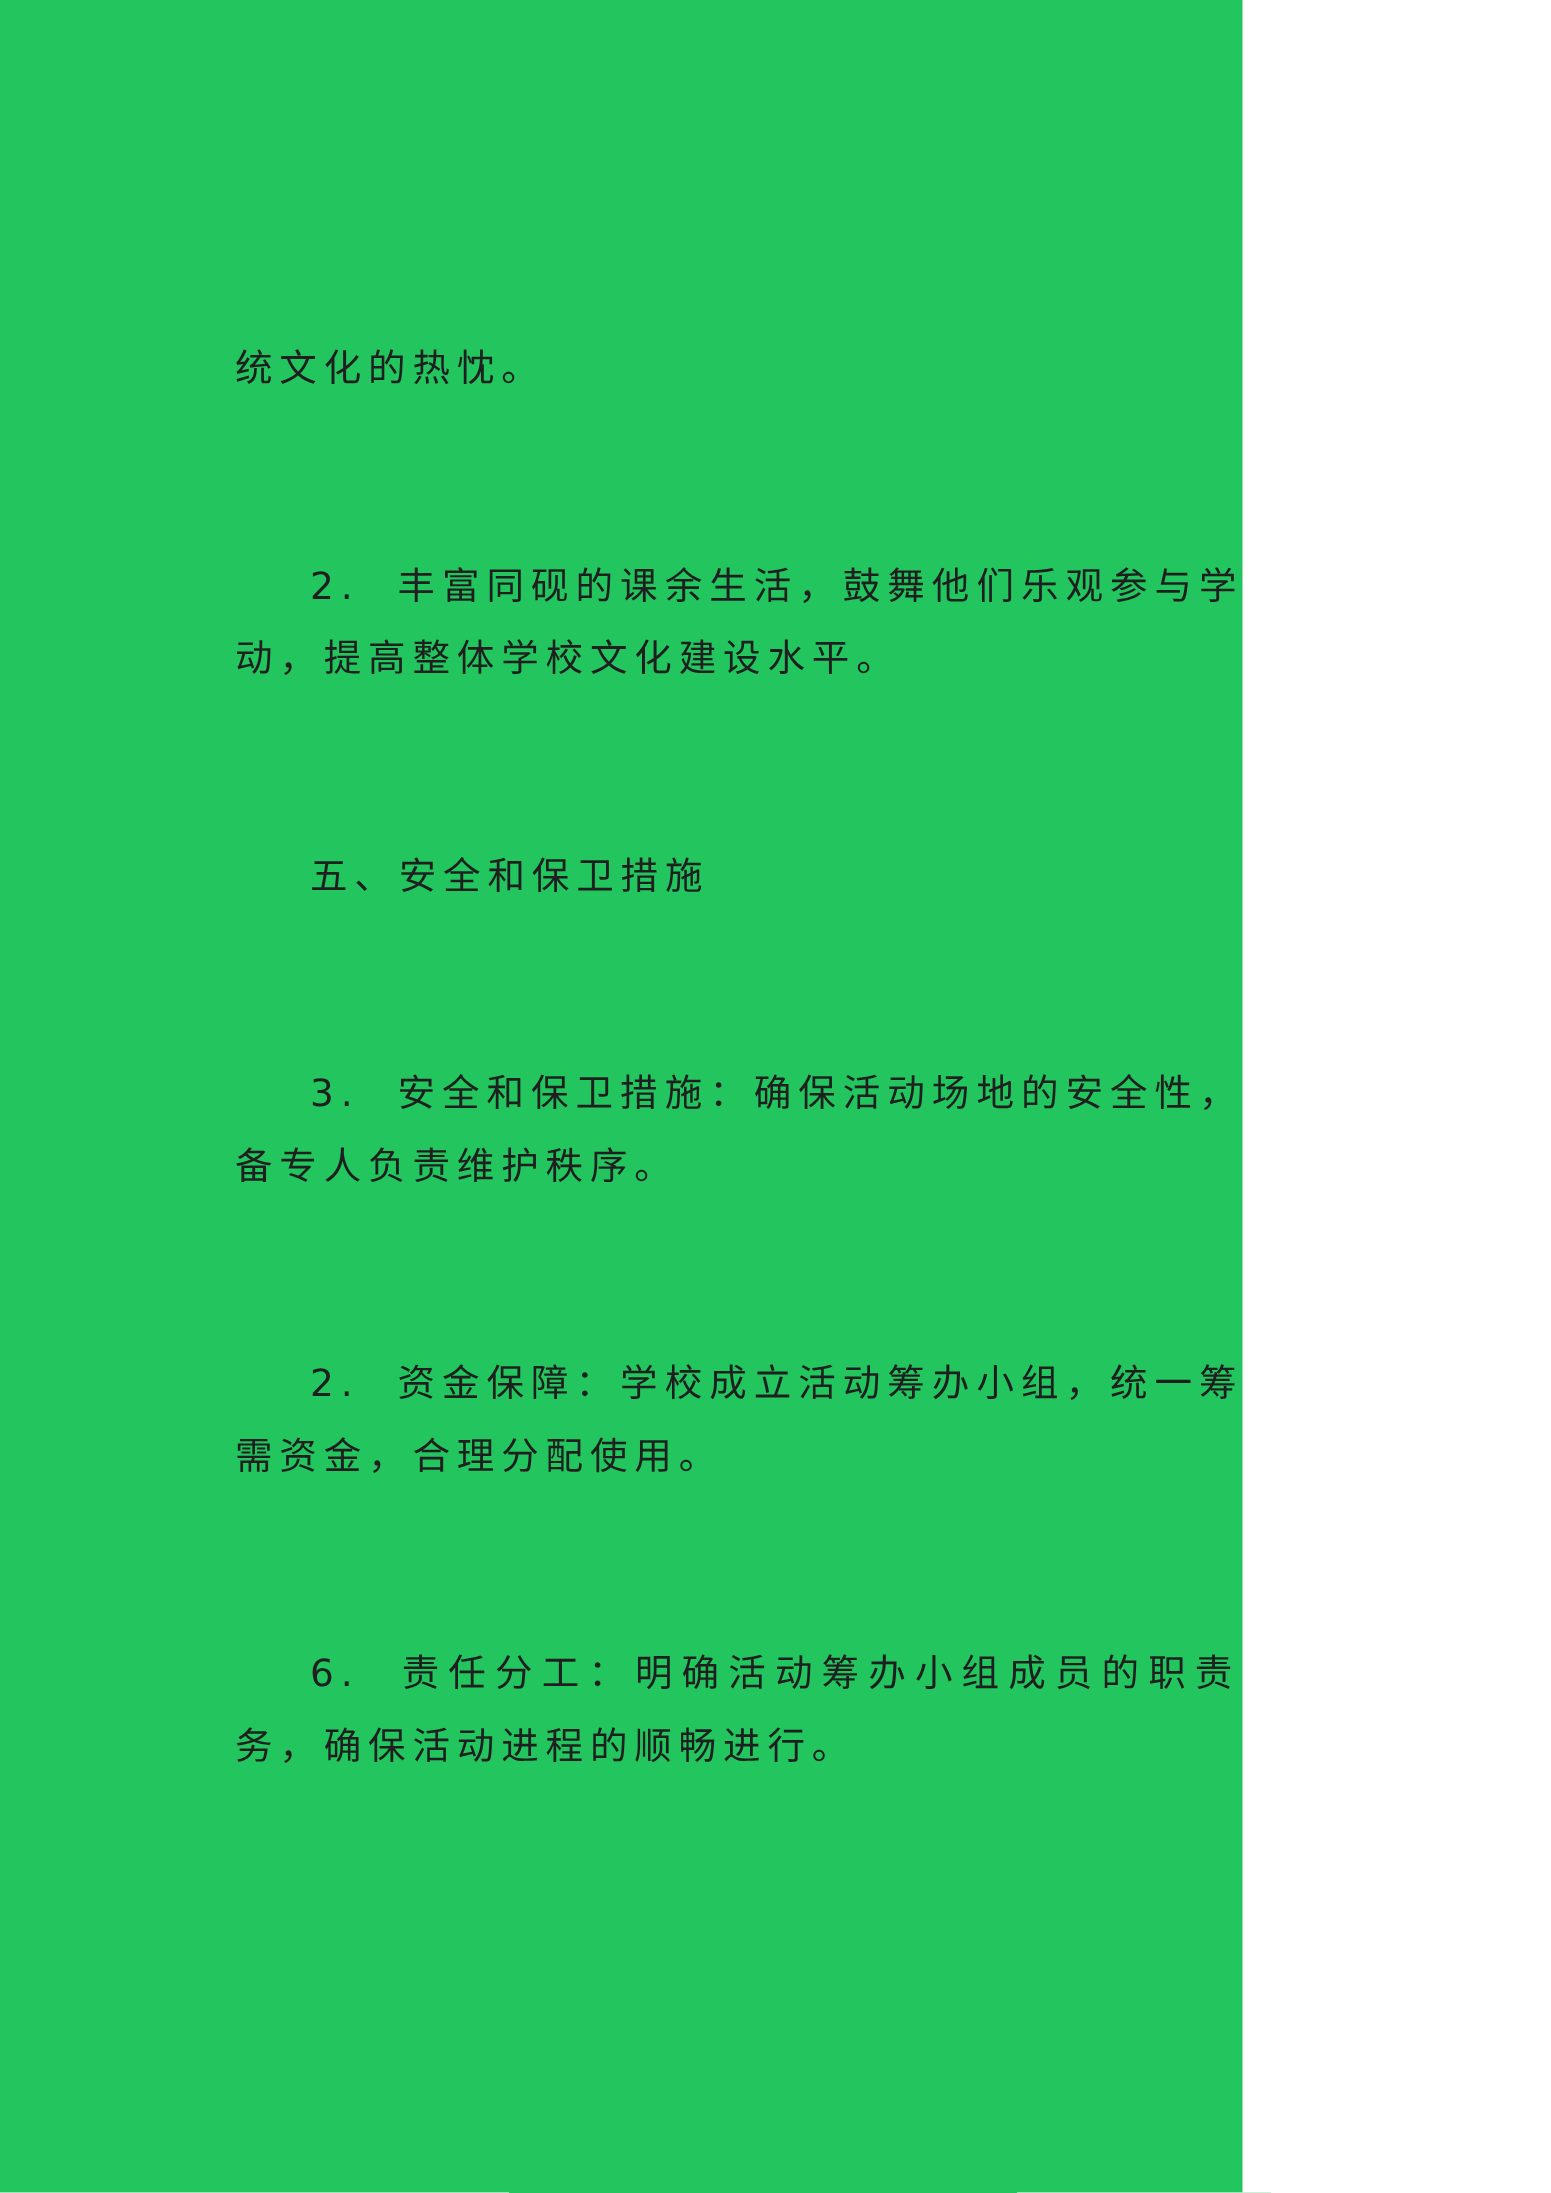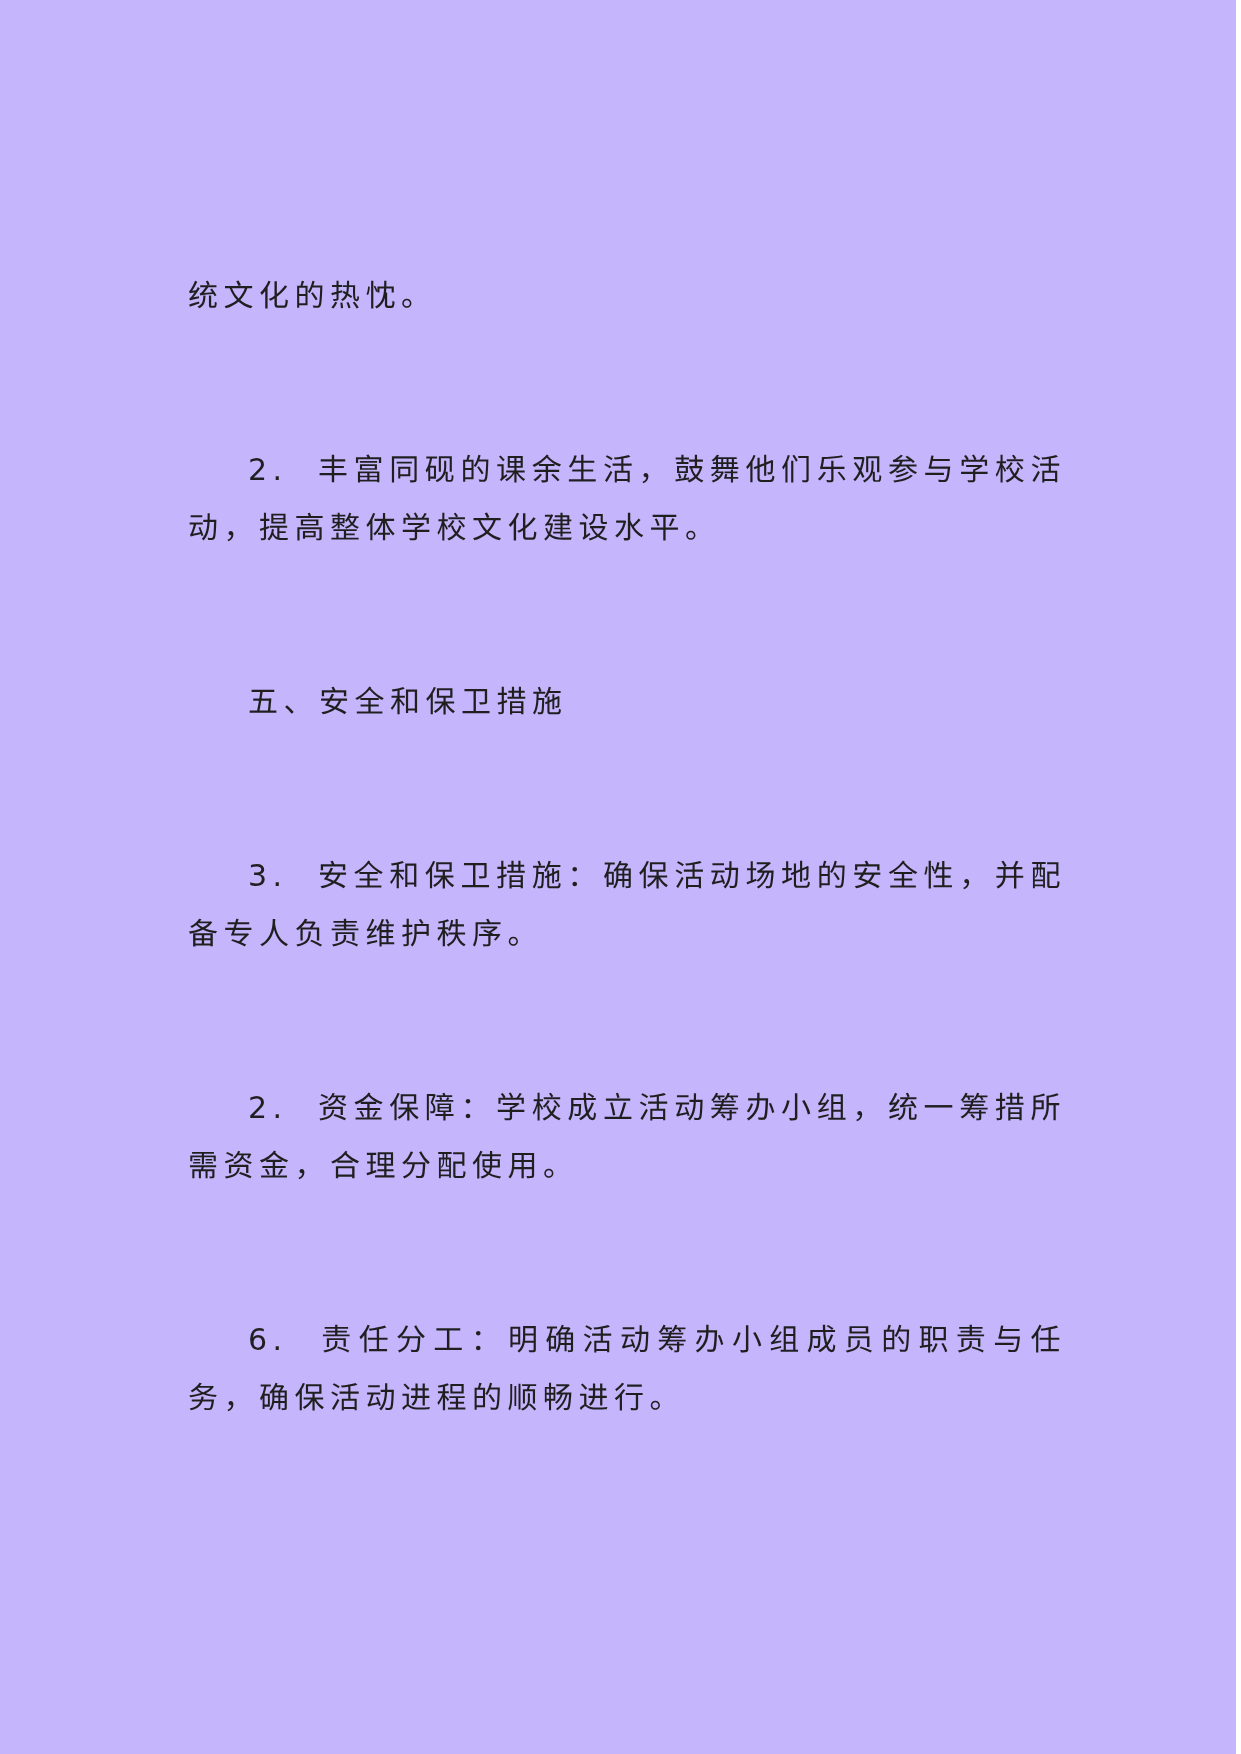--- a/index.html
+++ b/index.html
@@ -1,21 +1,21 @@
 <!DOCTYPE html>
 <html lang="zh-CN"><head>
 <meta charset="utf-8">
 <style>
   * { margin: 0; padding: 0; box-sizing: border-box; }
   html, body { background: #ffffff; }
   .page {
     position: relative;
-    width: 1236px;
+    width: 994px;
     height: 1754px;
-    background: #c4b5fd;
+    background: #22c55e;
     overflow: hidden;
   }
   .text-block {
     position: absolute;
     left: 188px;
     top: 151px;
     width: 878px;
     color: #1f1f1f;
     font-family: "DejaVu Sans", sans-serif;
     font-weight: 400;

